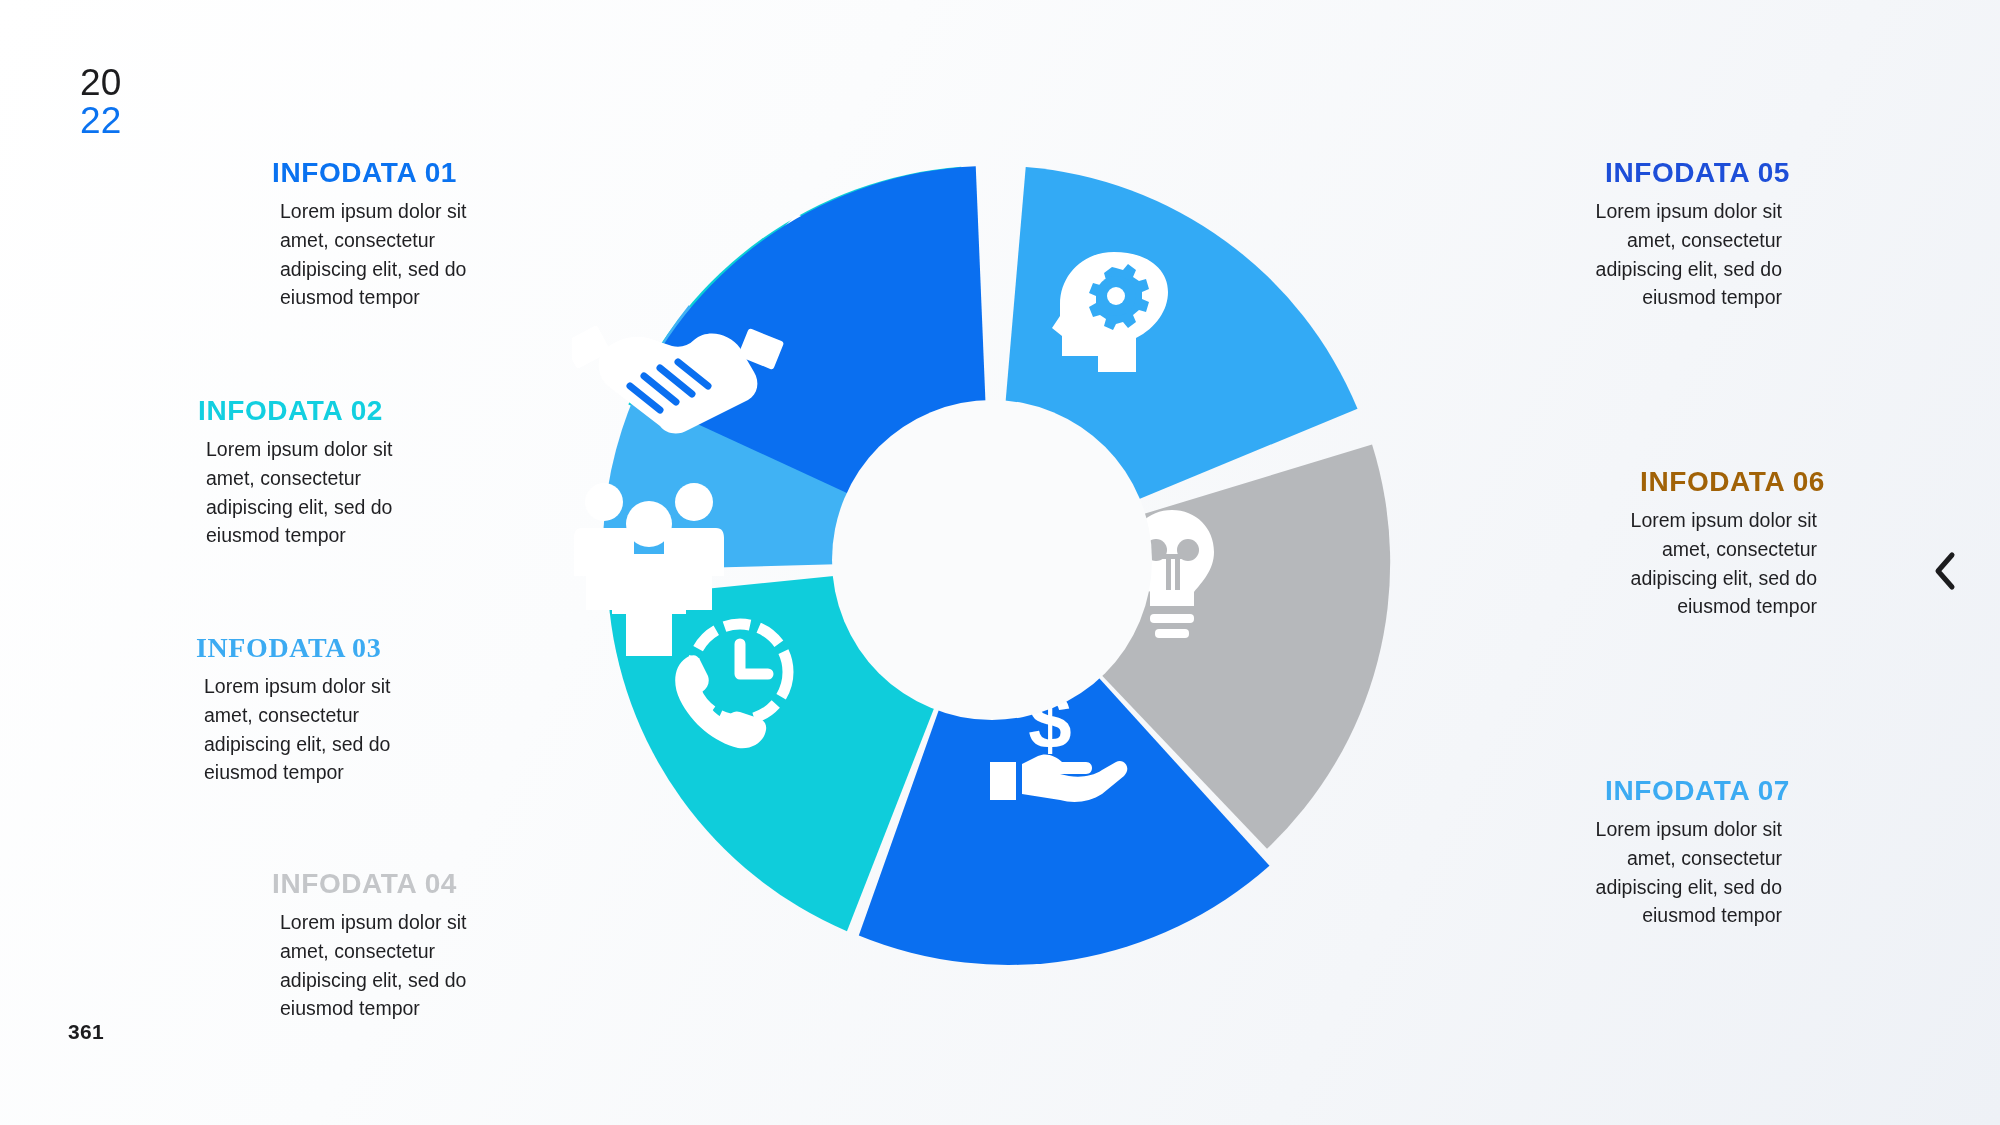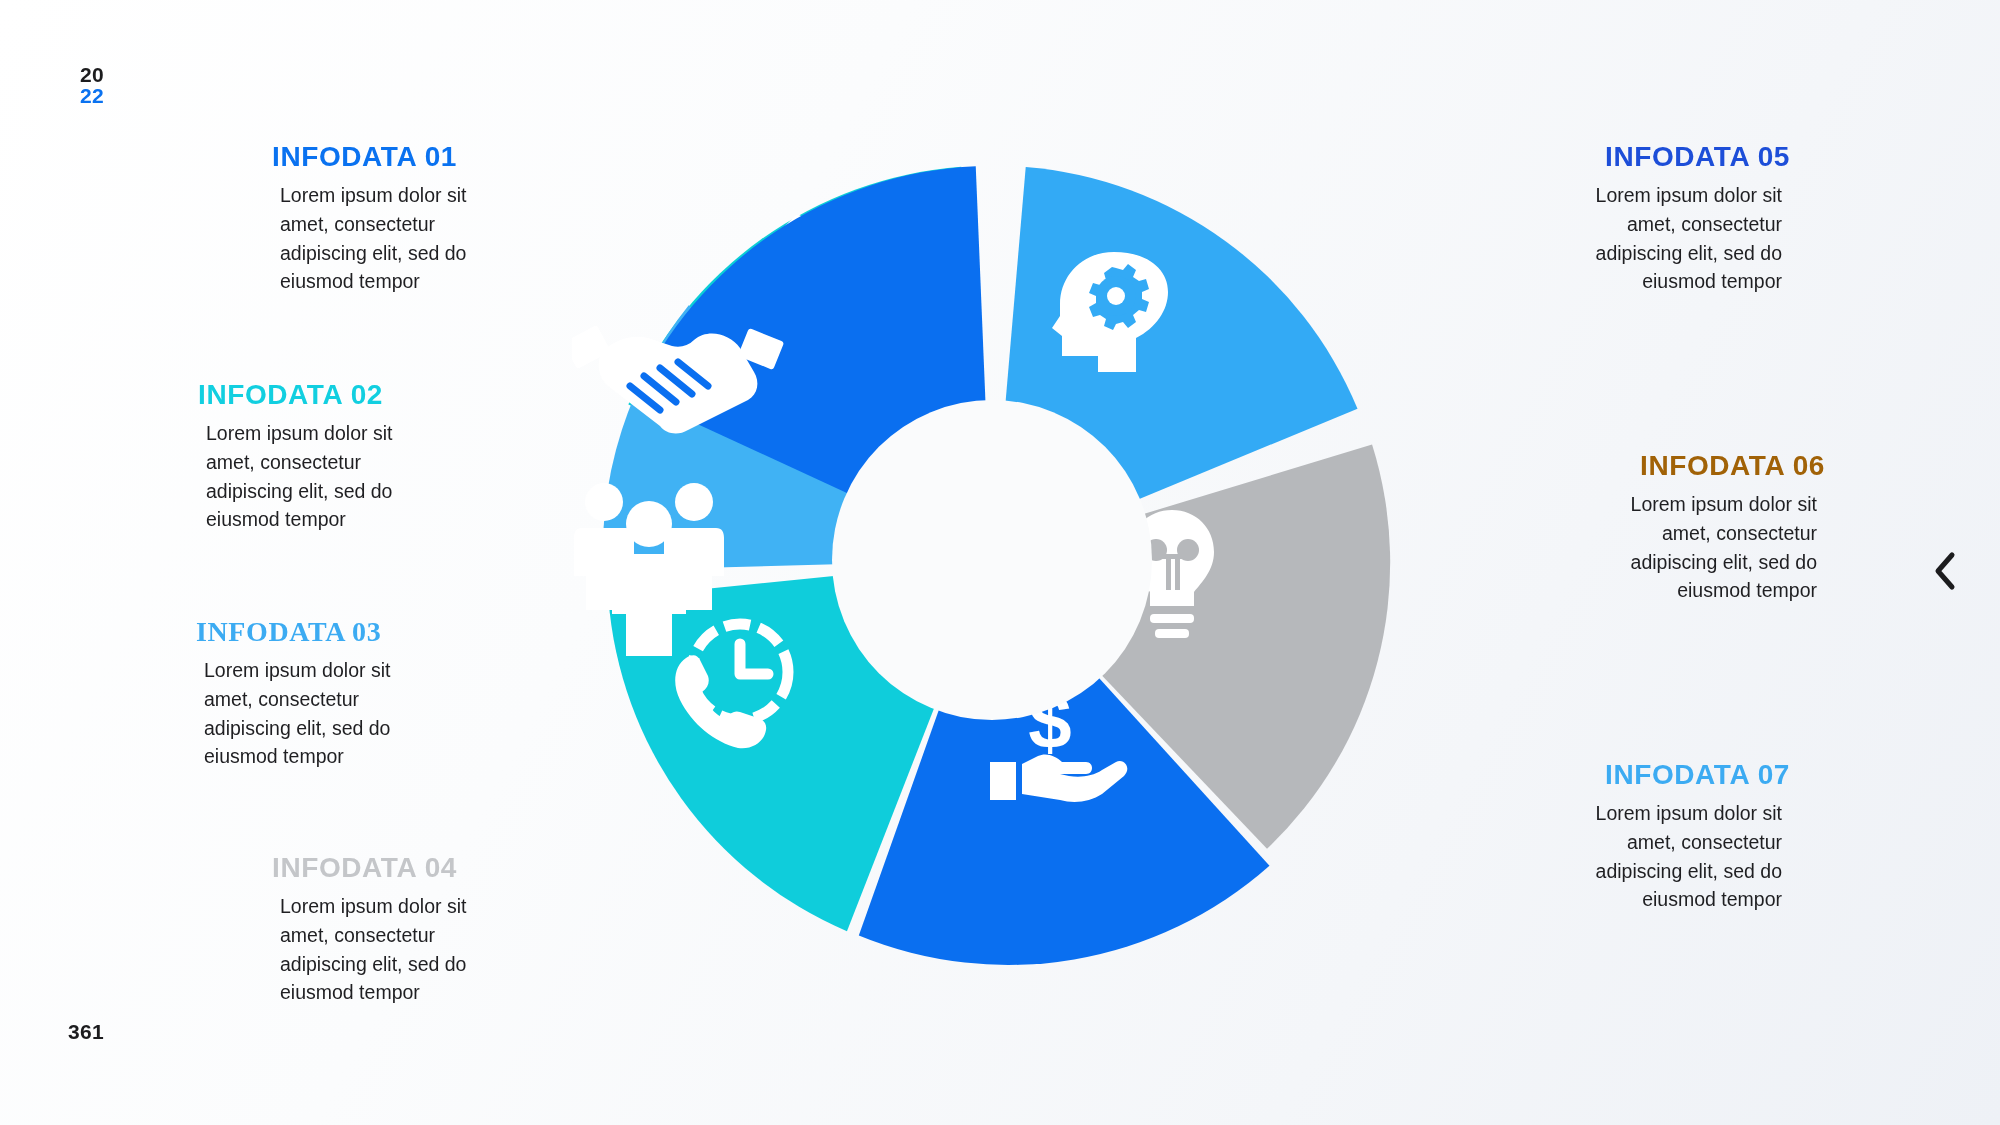--- a/index.html
+++ b/index.html
@@ -13,22 +13,22 @@
     font-family: "Liberation Sans", sans-serif;
     background: linear-gradient(118deg, #ffffff 0%, #fbfcfd 35%, #f4f6f9 72%, #eef1f6 100%);
     position: relative;
   }
 
   
   .year-block {
     position: absolute;
     left: 80px;
     top: 64px;
-    font-size: 21px;
-    font-weight: bold;
+    font-size: 37px;
+    font-weight: normal;
     line-height: 1.02;
     letter-spacing: 0.2px;
   }
   .year-top { color: #1c1c1e; display: block; }
   .year-bottom { color: #0a72f0; display: block; }
 
   
   .page-number {
     position: absolute;
     left: 68px;
@@ -52,21 +52,21 @@
     cursor: pointer;
   }
   .nav-prev svg { display: block; }
 
   
   .info-block { position: absolute; }
   .info-title {
     font-size: 28px;
     font-weight: bold;
     letter-spacing: 0.6px;
-    margin: 0 0 10px 0;
+    margin: 16px 0 10px 0;
     line-height: 1.05;
   }
   .info-body {
     font-size: 19.5px;
     color: #1f1f22;
     line-height: 1.47;
     margin: 8px;
     white-space: pre-line;
   }
   .align-left  { text-align: left; }

